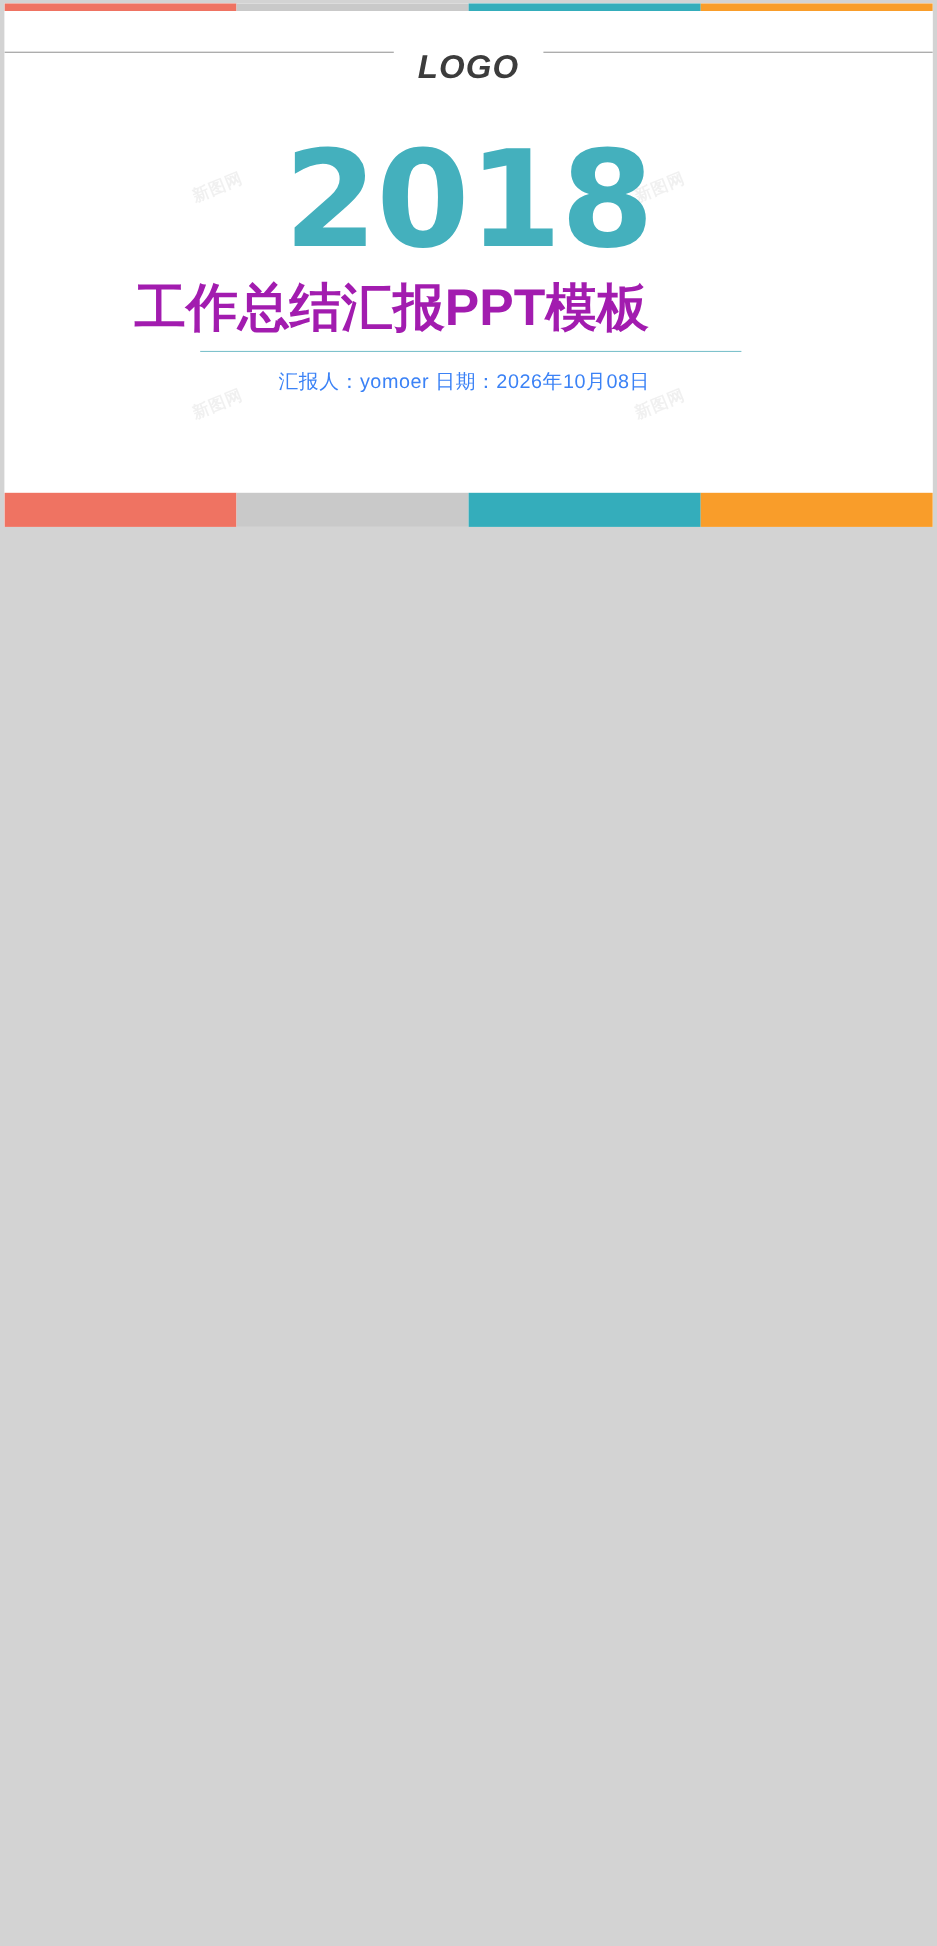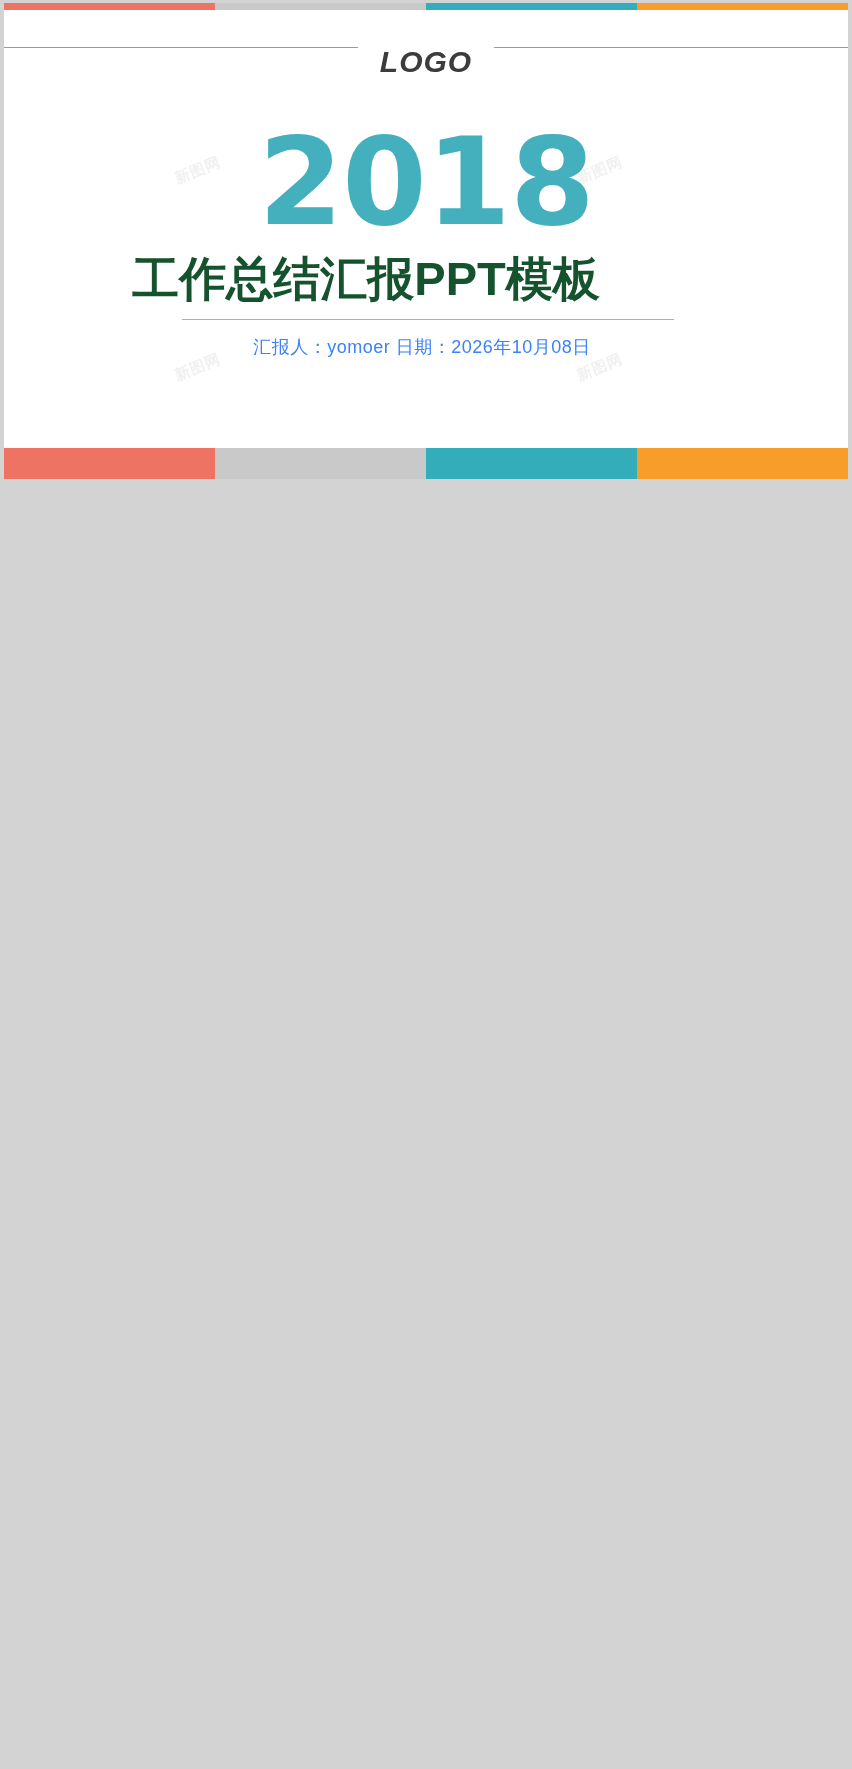--- a/index.html
+++ b/index.html
@@ -19,22 +19,22 @@
   .c-orange{background:#f99d2a;}
 
   
   .cv-logo-row{position:absolute;left:0;top:44px;width:844px;height:34px;display:flex;align-items:flex-start;}
   .cv-rule{flex:1 1 auto;height:1px;background:#9a9a9a;}
   .cv-logo{font-weight:bold;font-style:italic;font-size:30px;color:#3c3c3c;
            letter-spacing:1px;padding:0 22px;line-height:1;}
   .cv-year{position:absolute;left:0;top:118px;width:844px;text-align:center;
            font-size:122px;font-weight:bold;color:#44b0bd;letter-spacing:-1px;
            font-family:"DejaVu Sans","Liberation Sans",sans-serif;line-height:1;}
-  .cv-title{position:absolute;left:15px;top:252px;width:694px;text-align:center;
-            font-size:47px;font-weight:bold;color:#14532d;letter-spacing:0px;line-height:1;}
+  .cv-title{position:absolute;left:5px;top:252px;width:694px;text-align:center;
+            font-size:47px;font-weight:bold;color:#a21caf;letter-spacing:0px;line-height:1;}
   .cv-underline{position:absolute;left:178px;top:316px;width:492px;height:1px;background:#7ec2cc;}
   .cv-meta{position:absolute;left:0;top:332px;width:836px;text-align:center;
            font-size:18px;color:#3b82f6;letter-spacing:.5px;}
 
   .wm{position:absolute;opacity:.10;color:#777;font-size:13px;font-weight:bold;
       transform:rotate(-22deg);pointer-events:none;letter-spacing:1px;}
 </style>
 </head>
 <body>
 

